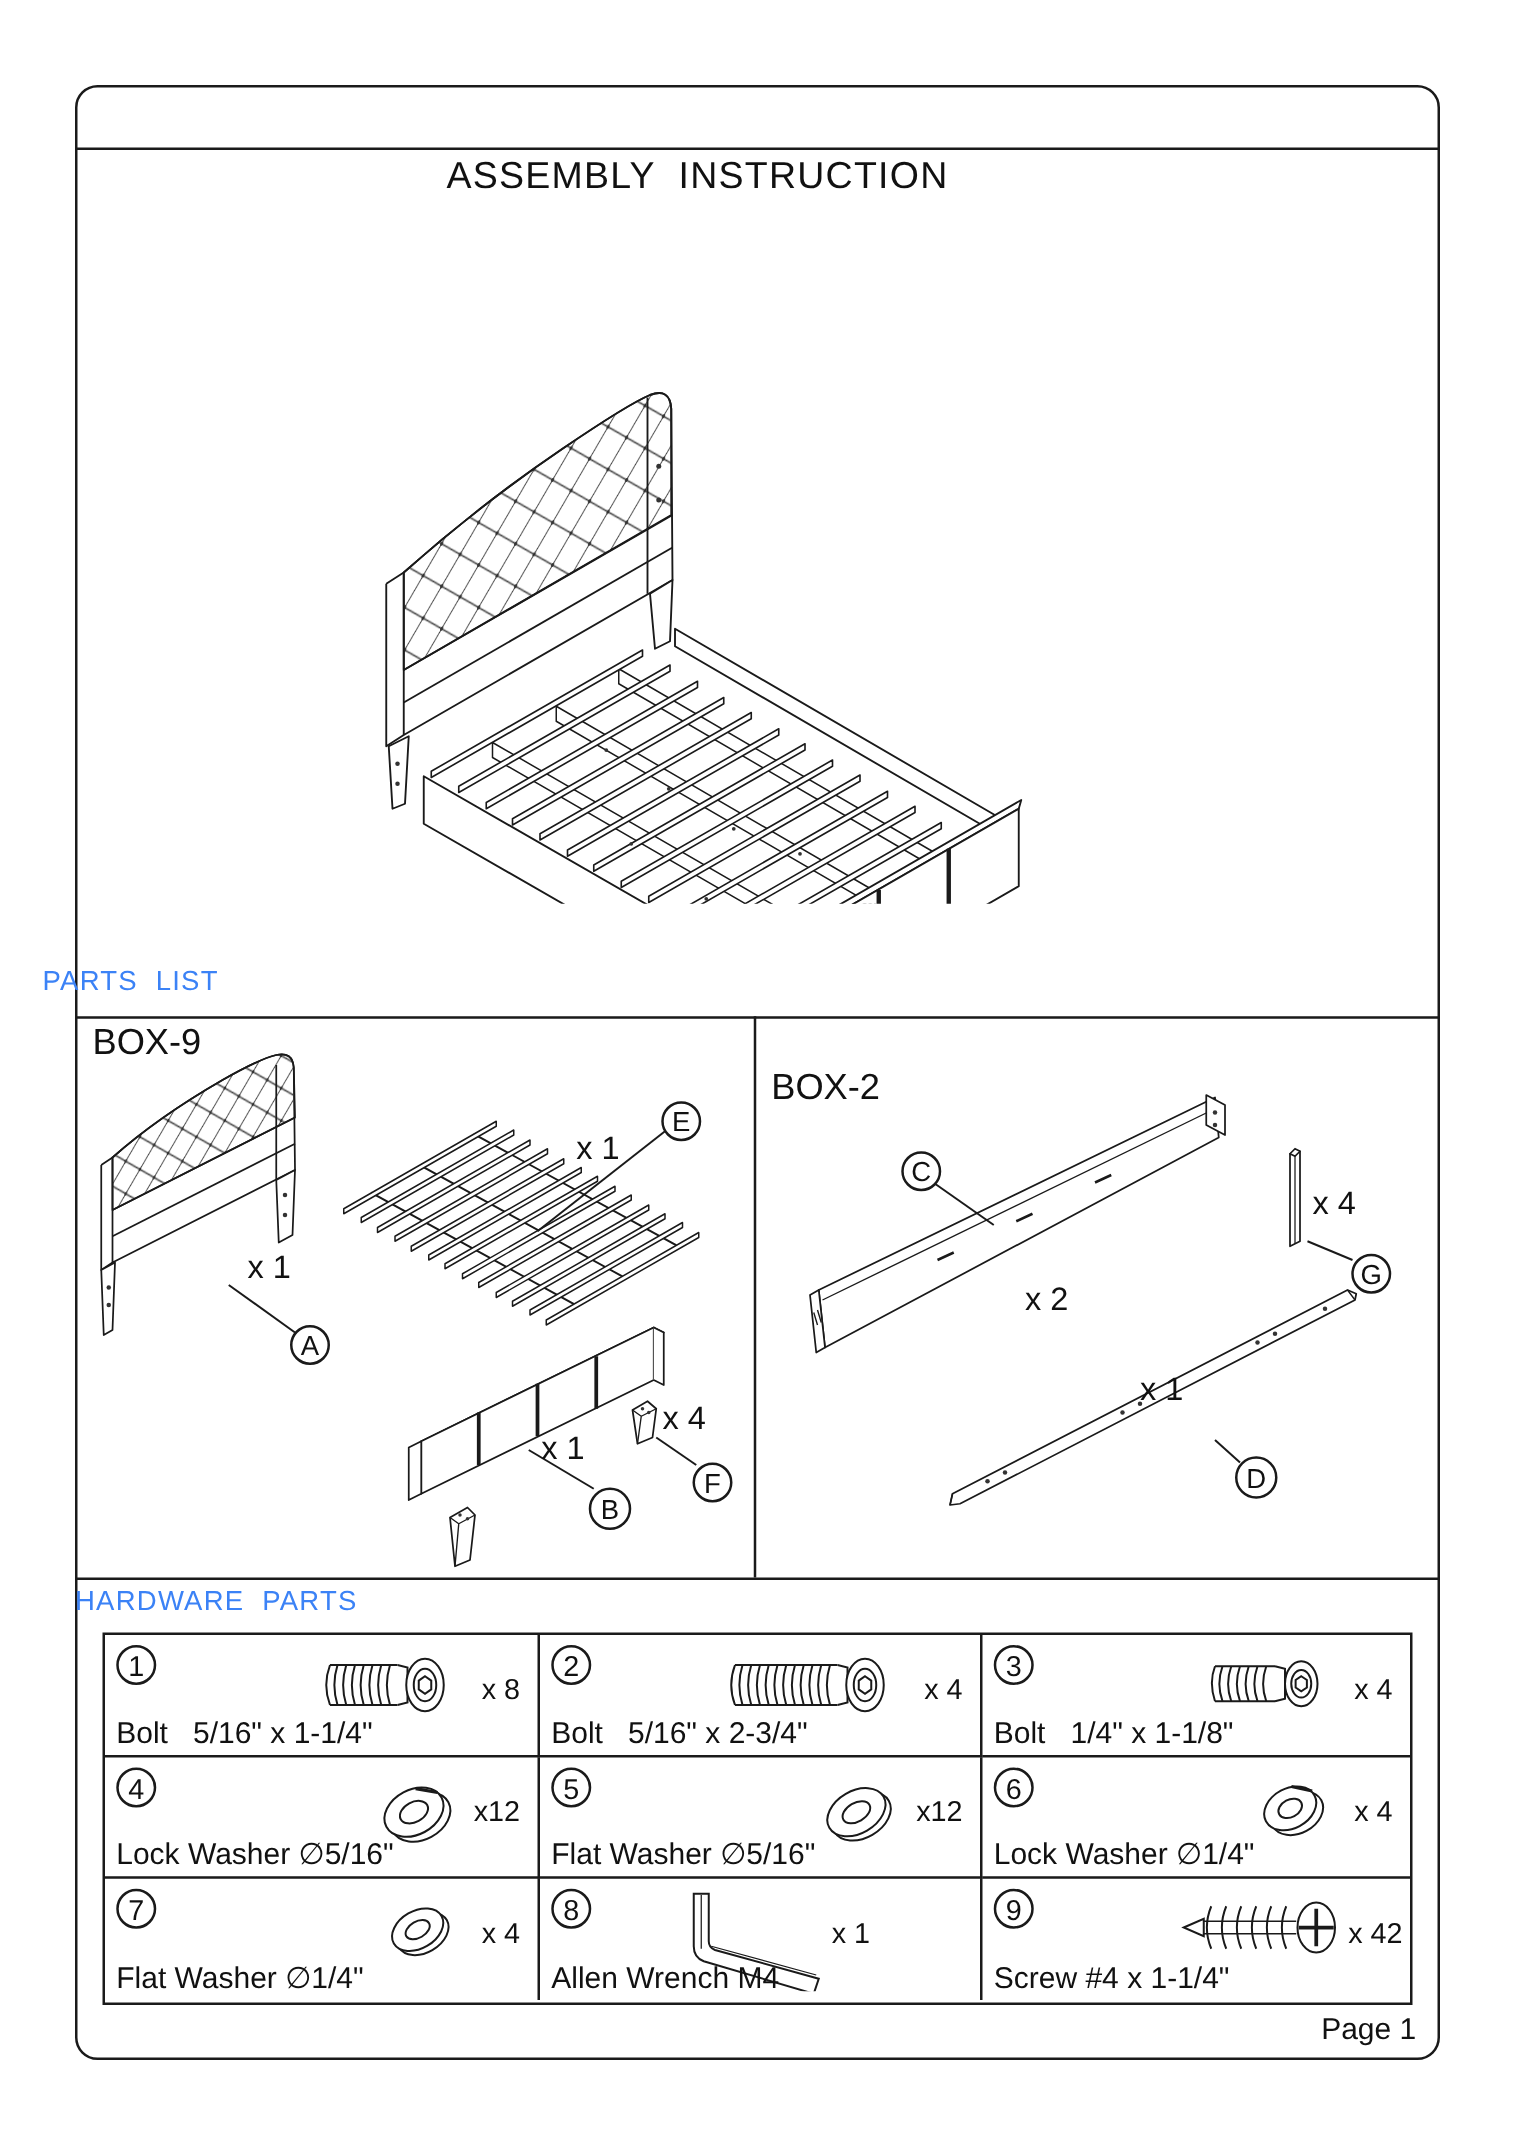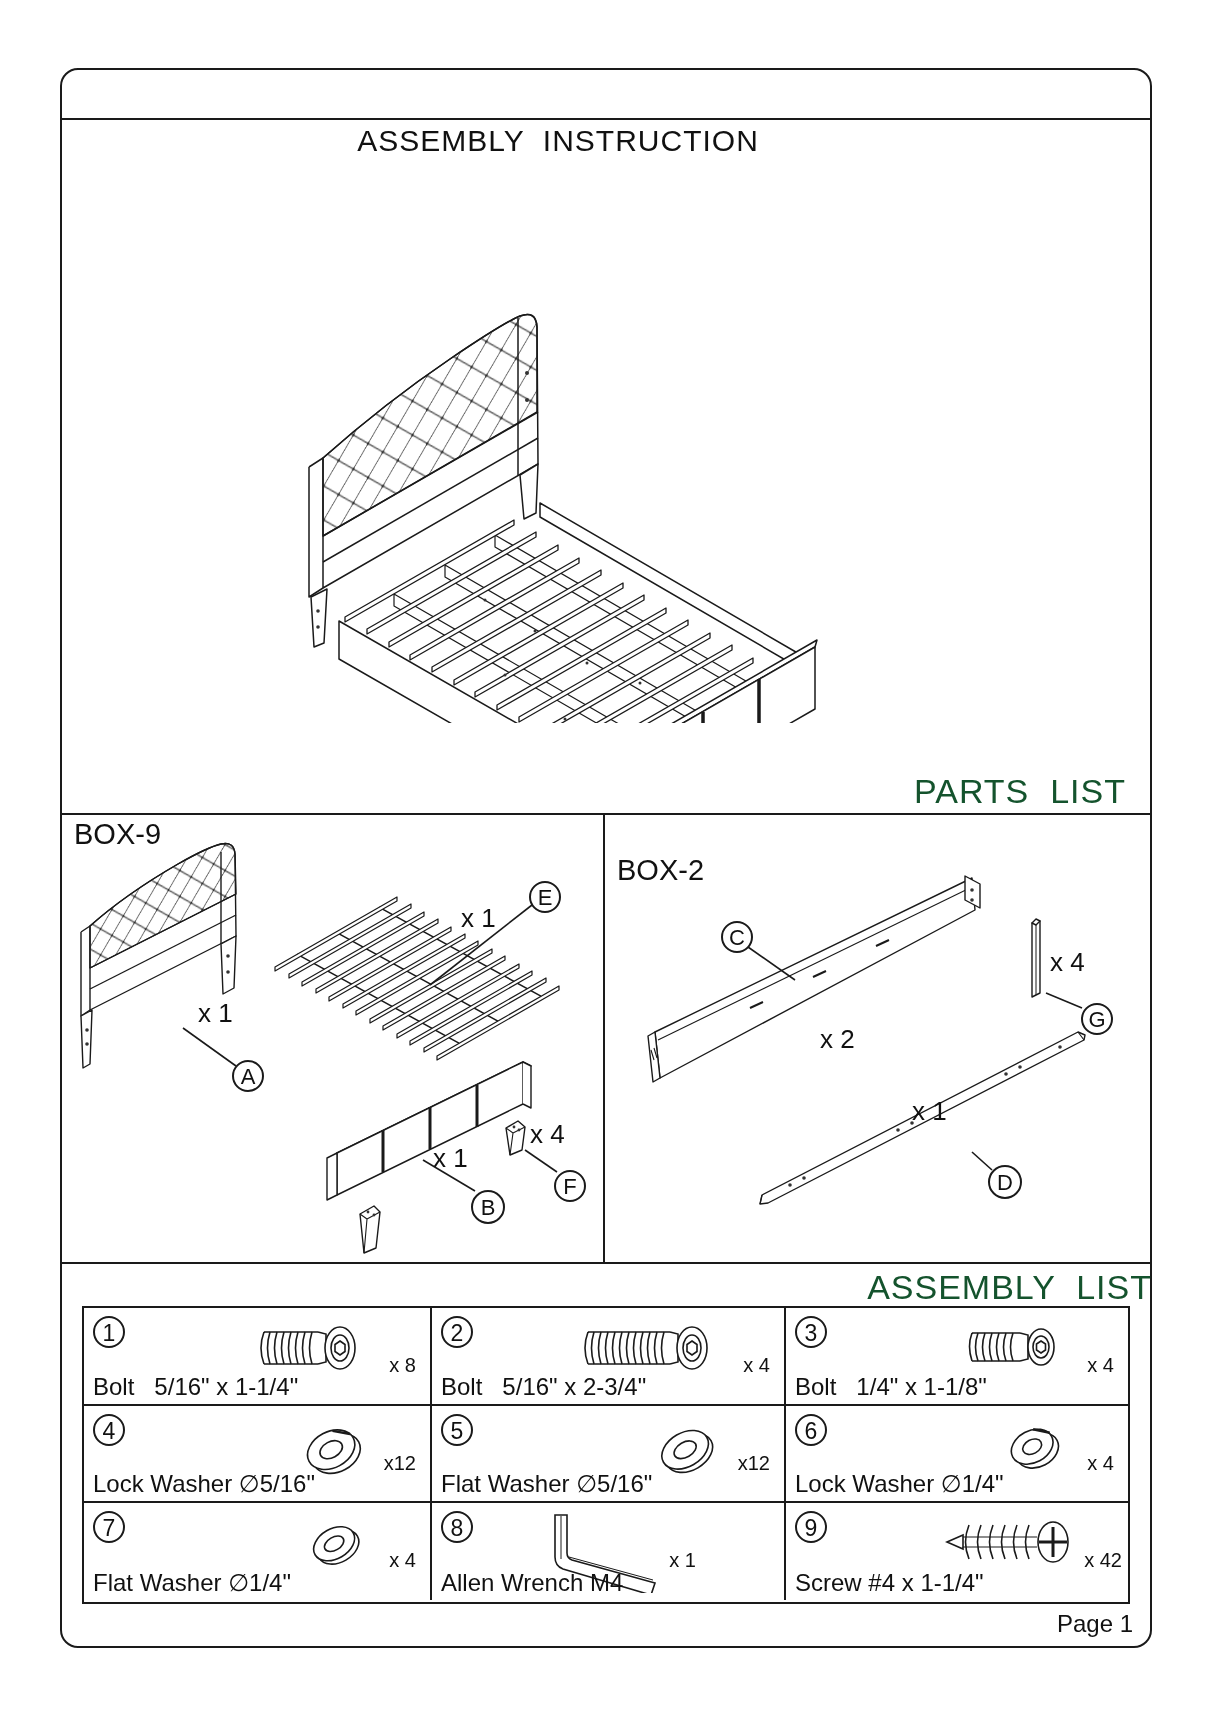--- a/index.html
+++ b/index.html
@@ -11,22 +11,22 @@
     position:absolute;left:60px;top:68px;width:1092px;height:1580px;
     border:2.5px solid #1a1a1a;border-radius:18px;box-sizing:border-box;
   }
   .h-line{position:absolute;background:#1a1a1a;height:2px;}
   .v-line{position:absolute;background:#1a1a1a;width:2px;}
   .doc-title{
     position:absolute;left:60px;top:124px;width:996px;text-align:center;
     font-size:30px;letter-spacing:1px;white-space:pre;color:#111;
   }
   .section-heading{
-    position:absolute;left:60px;width:1092px;text-align:right;
-    font-size:34px;letter-spacing:1px;white-space:pre;color:#14532d;
+    position:absolute;left:60px;width:1092px;text-align:left;
+    font-size:22px;letter-spacing:1px;white-space:pre;color:#3b82f6;
   }
   #parts-heading{top:772px;margin-left:-26px;}
   #hardware-heading{top:1268px;}
   .box-label{position:absolute;font-size:29px;color:#111;}
   #box1-label{left:74px;top:818px;}
   #box2-label{left:617px;top:818px;margin-top:36px;}
   .part-svg, #bed-illustration{position:absolute;}
   svg text{font-family:"Liberation Sans", sans-serif;fill:#111;}
   .qty-text{font-size:26px;}
   .circ-letter{font-size:22px;text-anchor:middle;}
@@ -38,21 +38,21 @@
     display:grid;grid-template-columns:348px 354px 342px;grid-template-rows:98px 97px 97px;
   }
   .hw-cell{position:relative;box-sizing:border-box;border-right:2px solid #1a1a1a;border-bottom:2px solid #1a1a1a;}
   .hw-cell.last-col{border-right:none;}
   .hw-cell.last-row{border-bottom:none;}
   .num-circle{
     position:absolute;left:9px;top:8px;width:32px;height:32px;border:2px solid #1a1a1a;
     border-radius:50%;font-size:23px;line-height:30px;text-align:center;box-sizing:border-box;
   }
   .hw-label{position:absolute;left:9px;bottom:3px;font-size:24px;white-space:pre;}
-  .hw-qty{position:absolute;right:14px;top:30px;font-size:20px;white-space:pre;margin-top:16px;}
+  .hw-qty{position:absolute;right:14px;top:30px;font-size:23px;white-space:pre;}
   .hw-qty.qty-mid{right:88px;}
   .hw-qty.qty-far{right:6px;}
   .hw-icon{position:absolute;top:12px;right:58px;}
   .hw-icon.washer{top:8px;right:62px;}
   .hw-icon.wrench{left:95px;right:auto;top:4px;}
   .hw-icon.screw{top:14px;right:52px;}
   .page-number{position:absolute;right:81px;top:1610px;font-size:24px;}
 </style>
 </head>
 <body>
@@ -263,21 +263,21 @@
   <circle cx="212" cy="113" r="1.8" fill="#333" stroke="none"></circle>
   <circle cx="306" cy="64" r="1.8" fill="#333" stroke="none"></circle>
   <circle cx="320" cy="57" r="1.8" fill="#333" stroke="none"></circle>
   <circle cx="360" cy="37" r="1.8" fill="#333" stroke="none"></circle>
   <path d="M272,142 L292,160" stroke-width="1.6"></path>
   <circle cx="305" cy="172" r="16" stroke-width="2" fill="#fff"></circle>
   <text class="circ-letter" x="305" y="180" stroke="none">D</text>
   <text class="qty-text" x="212" y="110" stroke="none">x 1</text>
 </svg>
 
-<div class="section-heading" id="hardware-heading">ASSEMBLY  LIST</div>
+<div class="section-heading" id="hardware-heading">HARDWARE  PARTS</div>
 
 
 <div class="hw-table">
 
   <div class="hw-cell">
     <div class="num-circle">1</div>
     <svg class="hw-icon" width="120" height="56" viewBox="0 0 120 56" fill="none" stroke="#1a1a1a" stroke-width="1.6">
       <path d="M12,12 Q6,28 12,44 M12,12 L66,12 M12,44 L66,44"></path>
       <path d="M18,12 q-5,16 0,32 M25,12 q-5,16 0,32 M32,12 q-5,16 0,32 M39,12 q-5,16 0,32 M46,12 q-5,16 0,32 M53,12 q-5,16 0,32 M60,12 q-5,16 0,32"></path>
       <path d="M66,12 L74,14 L74,42 L66,44" fill="#fff"></path>

